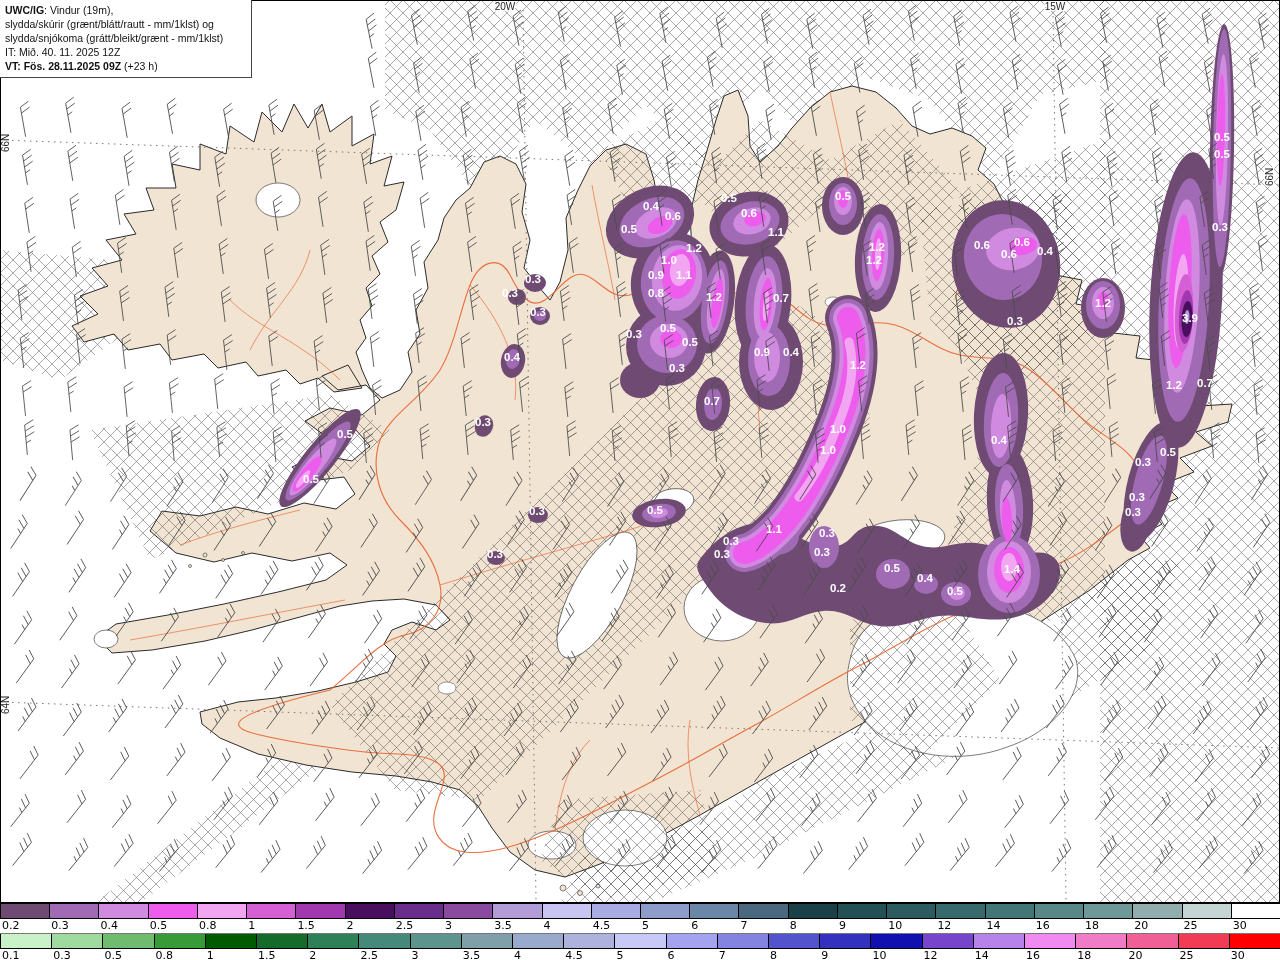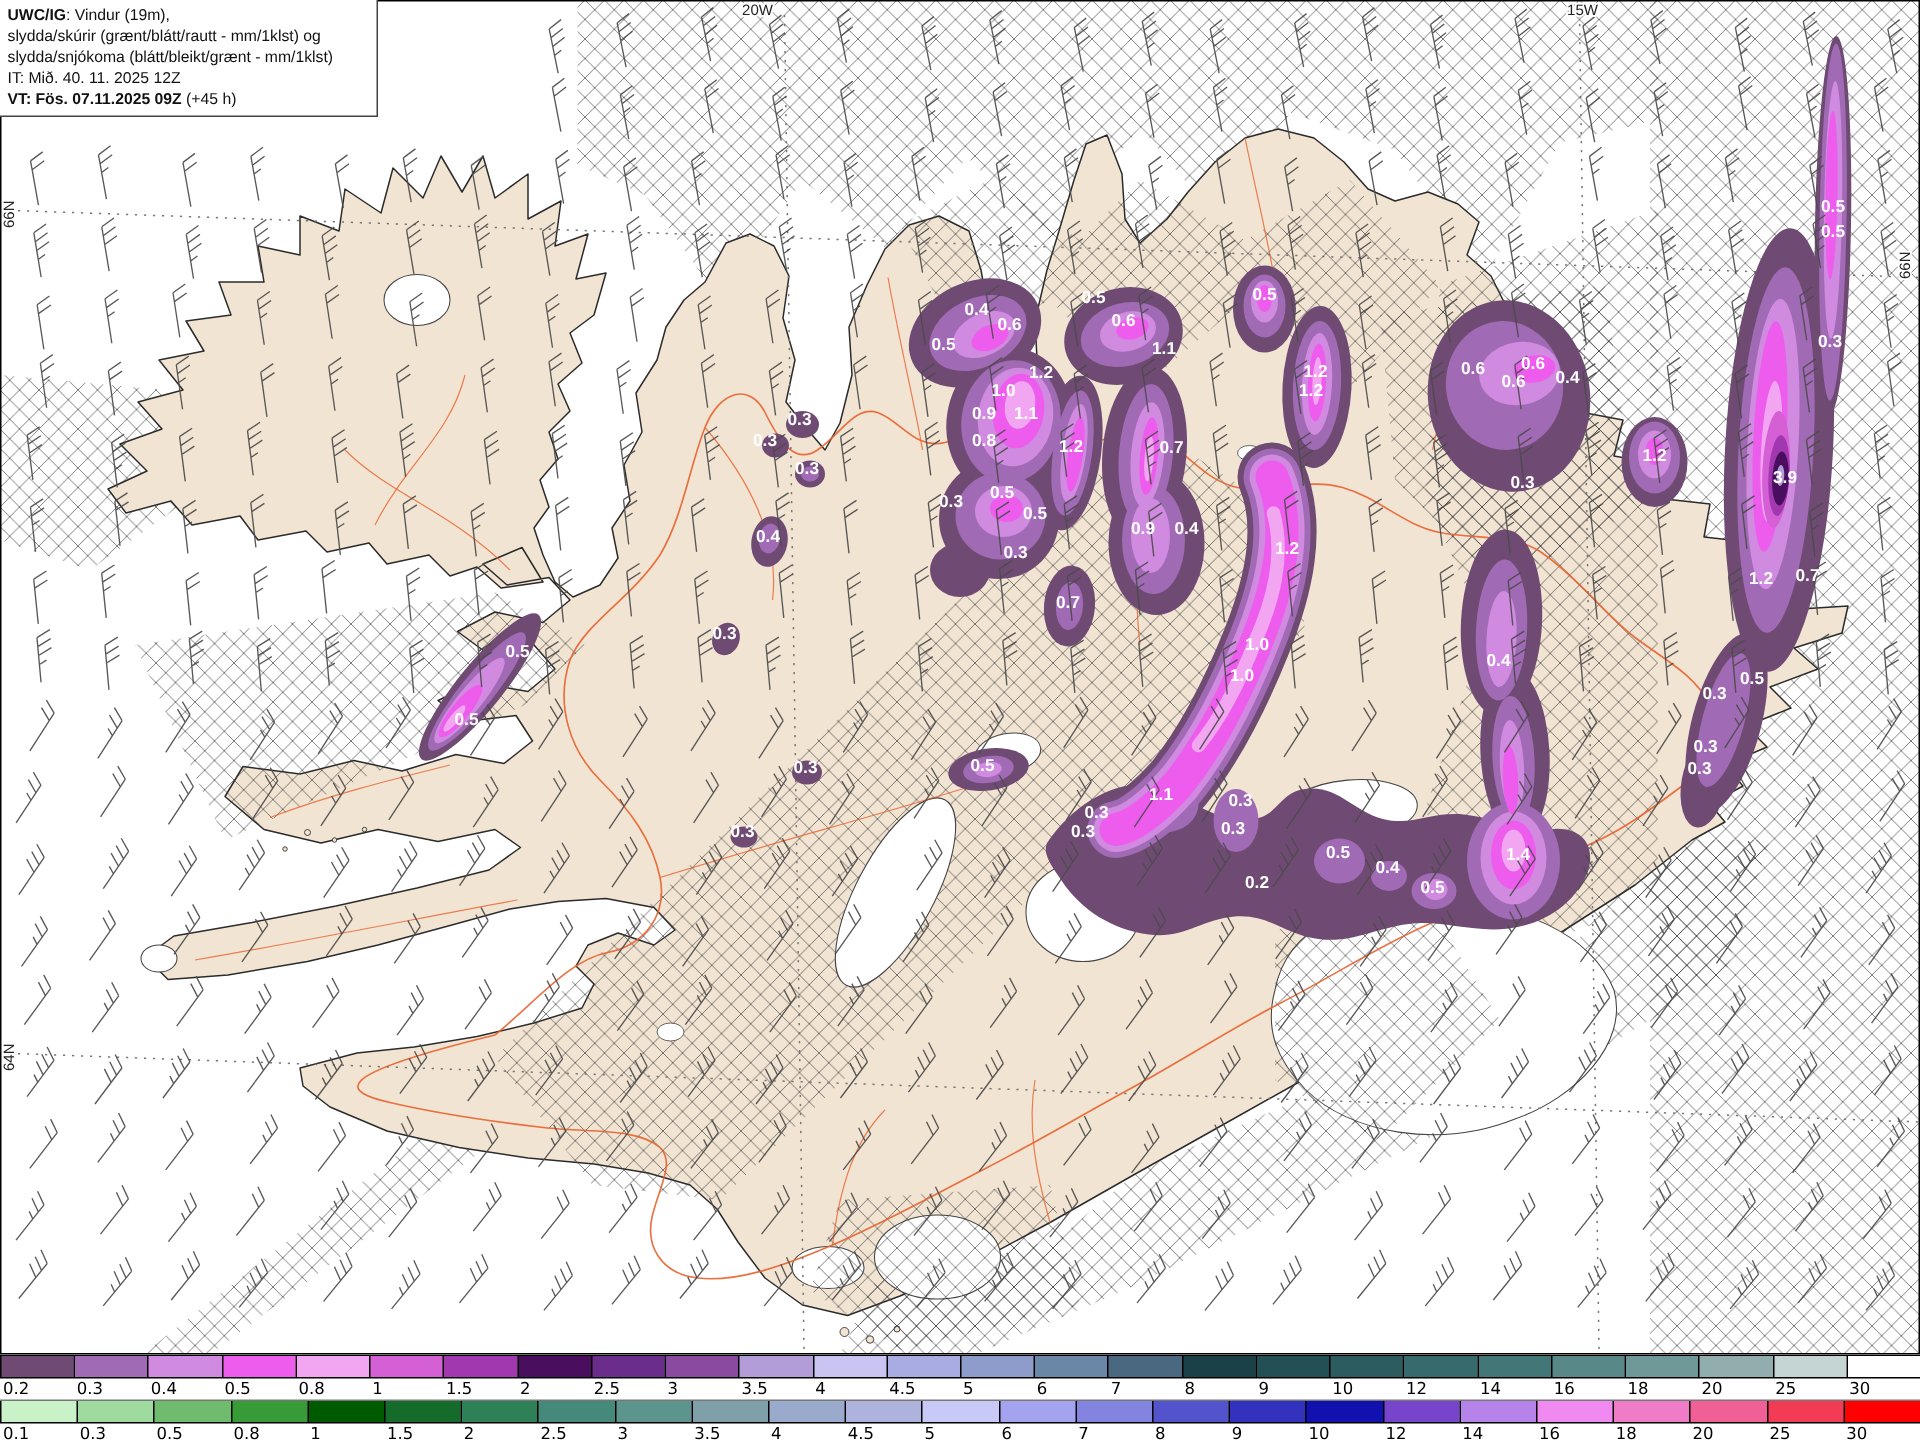--- a/index.html
+++ b/index.html
@@ -766,23 +766,23 @@
         <text transform="translate(9,152) rotate(-90)" text-anchor="start" font-size="10" fill="#222" font-family="&quot;Liberation Sans&quot;,sans-serif" paint-order="stroke" stroke="#fff" stroke-width="2.5">66N</text>
         <text transform="translate(9,714) rotate(-90)" text-anchor="start" font-size="10" fill="#222" font-family="&quot;Liberation Sans&quot;,sans-serif" paint-order="stroke" stroke="#fff" stroke-width="2.5">64N</text>
         <text transform="translate(1273,186) rotate(-90)" text-anchor="start" font-size="10" fill="#222" font-family="&quot;Liberation Sans&quot;,sans-serif" paint-order="stroke" stroke="#fff" stroke-width="2.5">66N</text>
       </g>
       <rect x="0.5" y="0.5" width="1279" height="902" fill="none" stroke="#000" stroke-width="1"></rect>
     </svg>
 
   <div id="titlebox">
     <div class="tl"><b>UWC/IG</b><span>: Vindur (19m),</span></div>
     <div class="tl">slydda/skúrir (grænt/blátt/rautt - mm/1klst) og</div>
-    <div class="tl">slydda/snjókoma (blátt/bleikt/grænt - mm/1klst)</div>
+    <div class="tl">slydda/snjókoma (grátt/bleikt/grænt - mm/1klst)</div>
     <div class="tl">IT: Mið. 40. 11. 2025 12Z</div>
-    <div class="tl"><b>VT: Fös. 07.11.2025 09Z</b><span> (+45 h)</span></div>
+    <div class="tl"><b>VT: Fös. 28.11.2025 09Z</b><span> (+23 h)</span></div>
   </div>
 
   <div id="legend">
     <div id="bar1" class="bar">
         <div class="seg" style="left: 0px; width: 49.2308px; background: rgb(111, 75, 116);"></div>
         <div class="seg" style="left: 49.2308px; width: 49.2308px; background: rgb(160, 106, 180);"></div>
         <div class="seg" style="left: 98.4615px; width: 49.2308px; background: rgb(208, 138, 224);"></div>
         <div class="seg" style="left: 147.692px; width: 49.2308px; background: rgb(238, 92, 238);"></div>
         <div class="seg" style="left: 196.923px; width: 49.2308px; background: rgb(242, 166, 242);"></div>
         <div class="seg" style="left: 246.154px; width: 49.2308px; background: rgb(213, 95, 213);"></div>

